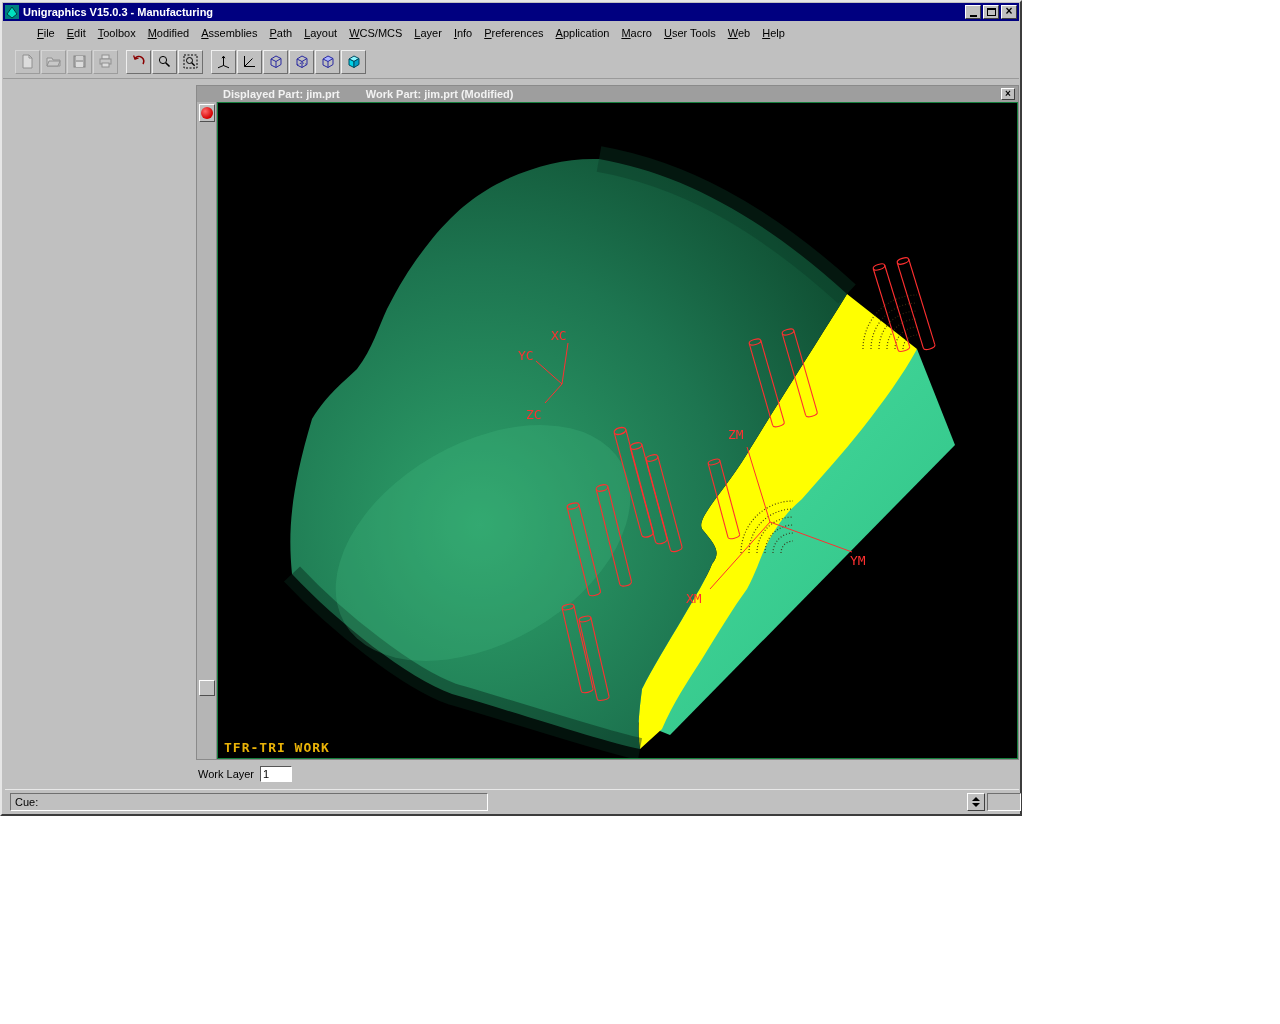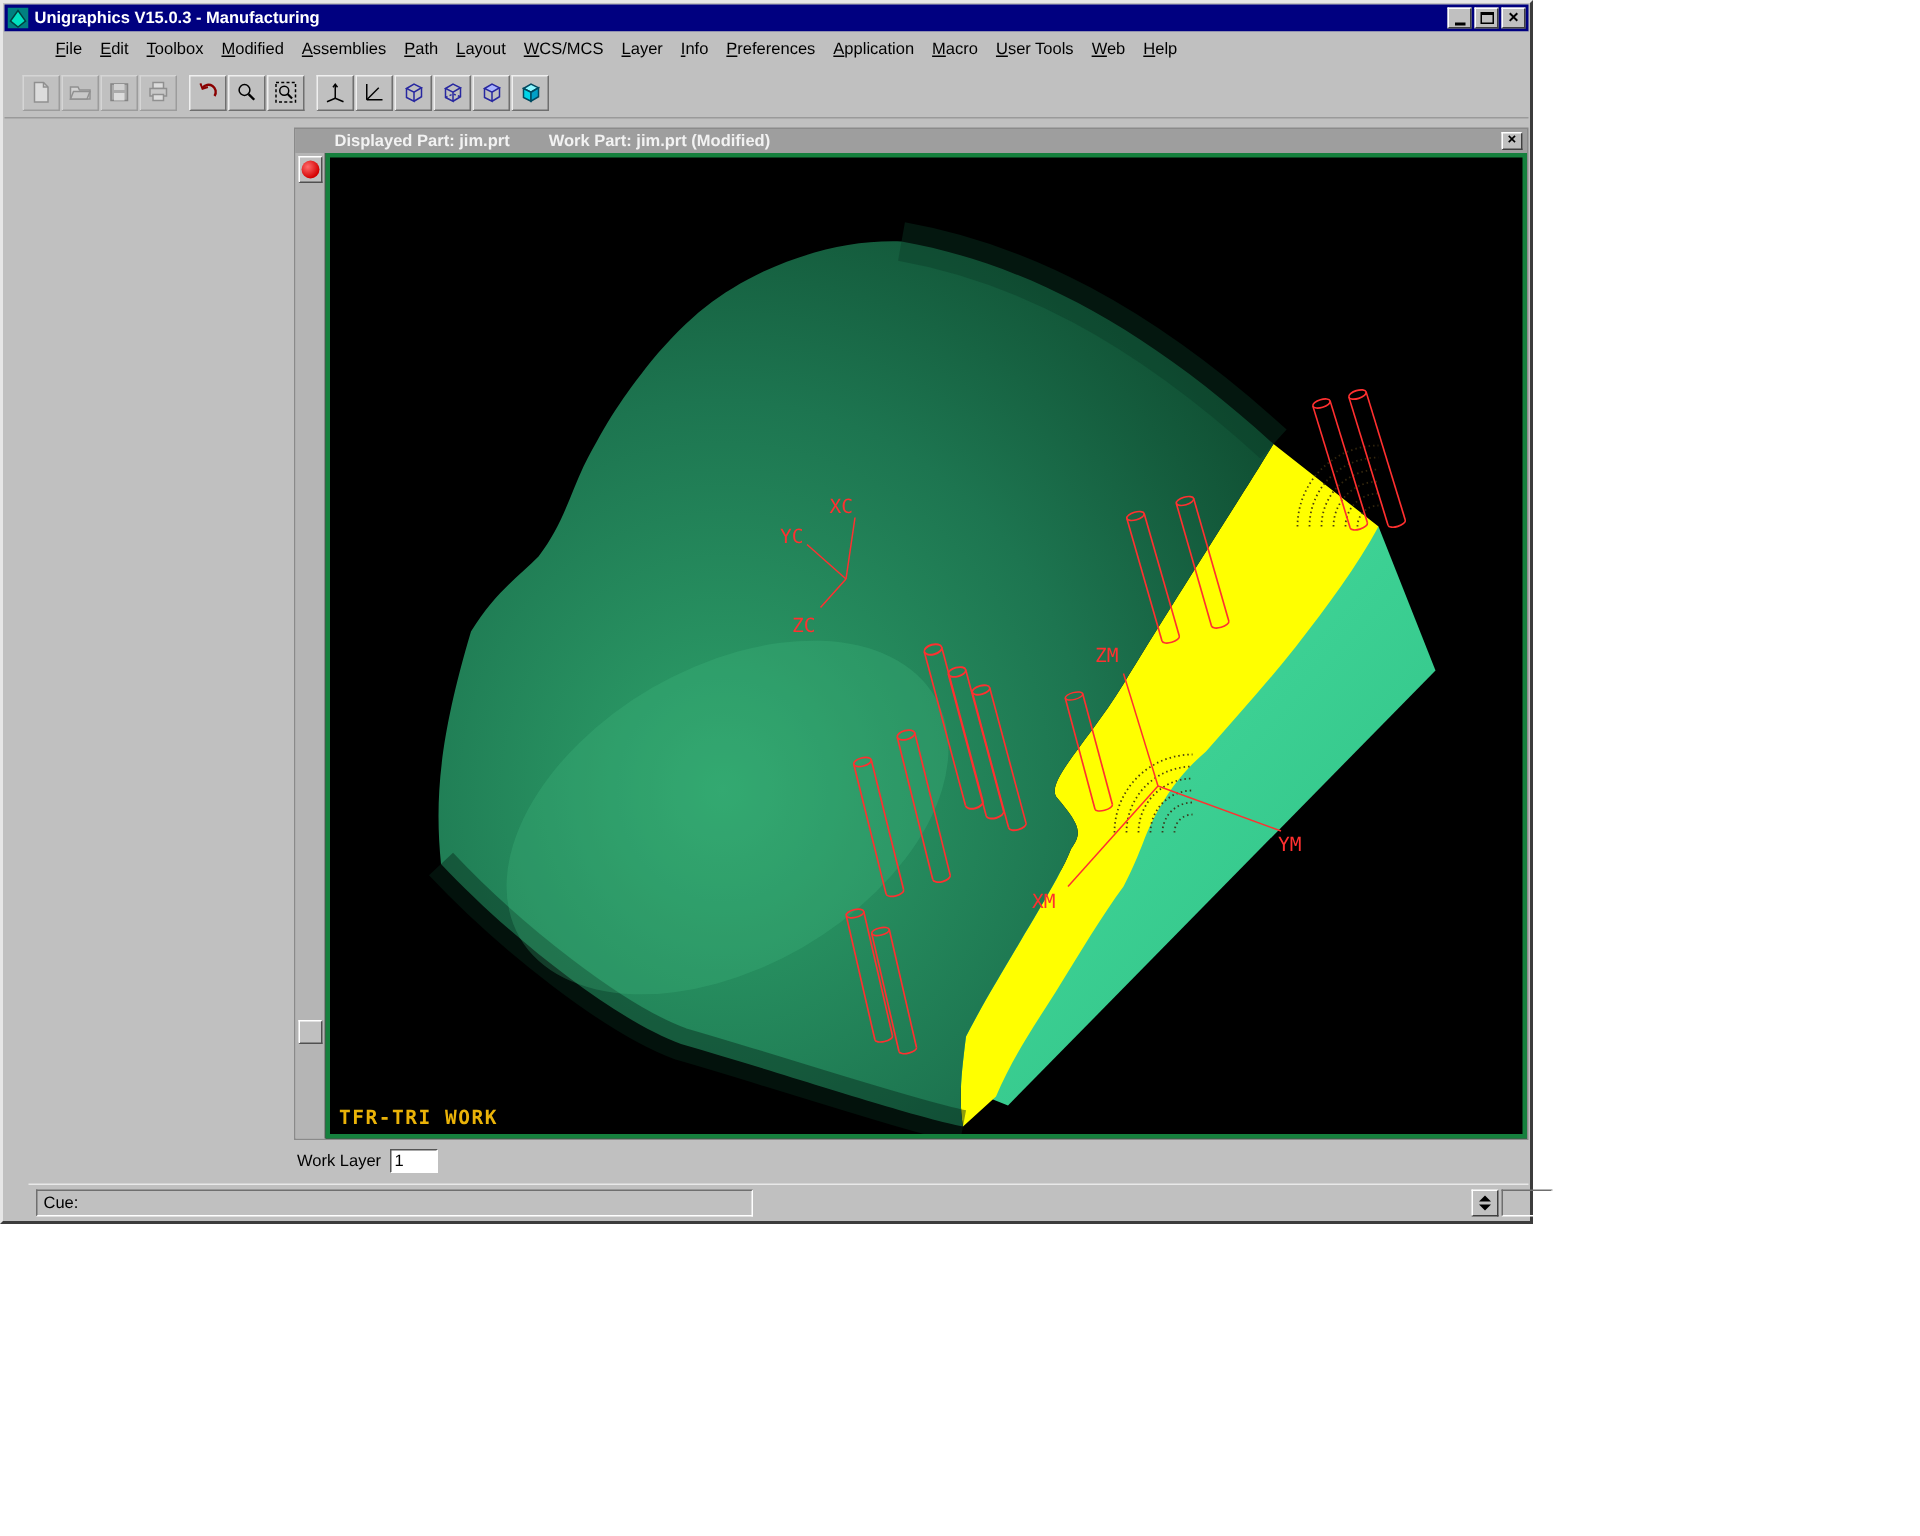--- a/index.html
+++ b/index.html
@@ -82,21 +82,21 @@
     display:flex; align-items:center; justify-content:center;
   }
   .stop-dot { width:12px; height:12px; border-radius:50%;
     background:radial-gradient(circle at 35% 35%, #ff6a6a, #d40000 70%); }
   .strip-thumb {
     position:absolute; left:2px; top:578px; width:16px; height:16px;
     background:#c0c0c0; border:1px solid; border-color:#ffffff #505050 #505050 #ffffff;
   }
   .gw-view {
     position:absolute; left:20px; top:16px; right:0; bottom:0;
-    background:#000; border:3px solid #15803d; overflow:hidden;
+    background:#000; border:1px solid #15803d; overflow:hidden;
   }
   .view-annotation {
     position:absolute; left:6px; bottom:3px; color:#eab308;
     font-family:"DejaVu Sans Mono", monospace; font-size:13px; font-weight:bold;
     letter-spacing:1px;
   }
   .scene text { font-family:"DejaVu Sans Mono", monospace; font-size:13px; fill:#ff3030; }
 
   
   .work-layer-row {
@@ -104,21 +104,21 @@
     display:flex; align-items:center; font-size:11px; color:#000;
   }
   .work-layer-input {
     width:32px; height:16px; margin-left:6px; font-size:11px; padding:0 2px;
     background:#ffffff; border:1px solid; border-color:#555 #fff #fff #555;
     font-family:"Liberation Sans", sans-serif;
   }
 
   
   .statusbar {
-    position:absolute; left:17px; right:1px; bottom:1px; height:24px;
+    position:absolute; left:3px; right:1px; bottom:1px; height:24px;
     background:#c0c0c0; border-top:1px solid #e8e8e8;
   }
   .sb-field {
     position:absolute; top:3px; height:18px; font-size:11px; color:#000;
     background:#c0c0c0; border:1px solid; border-color:#6f6f6f #ffffff #ffffff #6f6f6f;
     padding:2px 4px; white-space:nowrap; overflow:hidden;
   }
   .sb-cue { left:5px; width:478px; }
   .sb-status { left:486px; width:474px; }
   .sb-btn {

